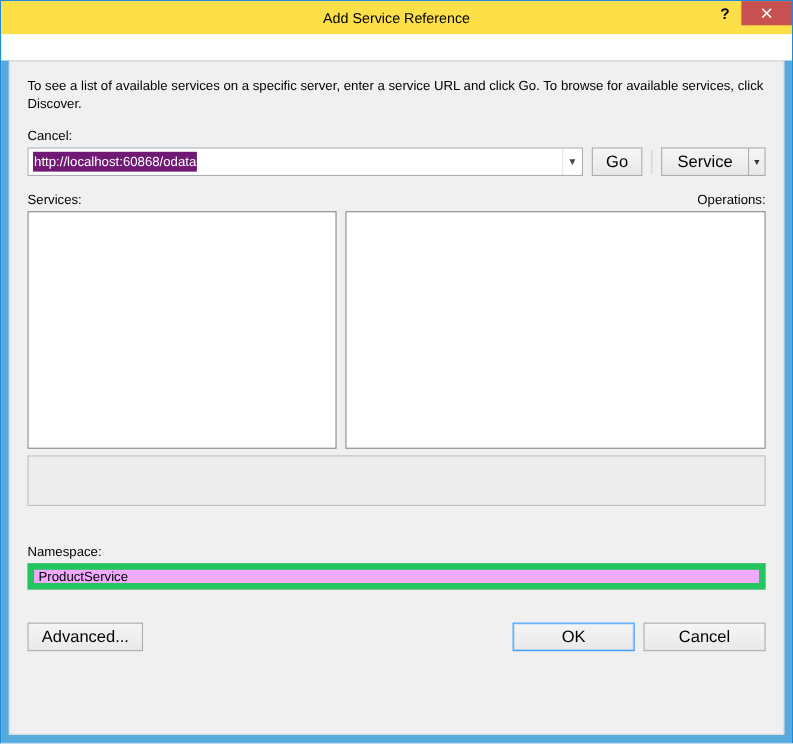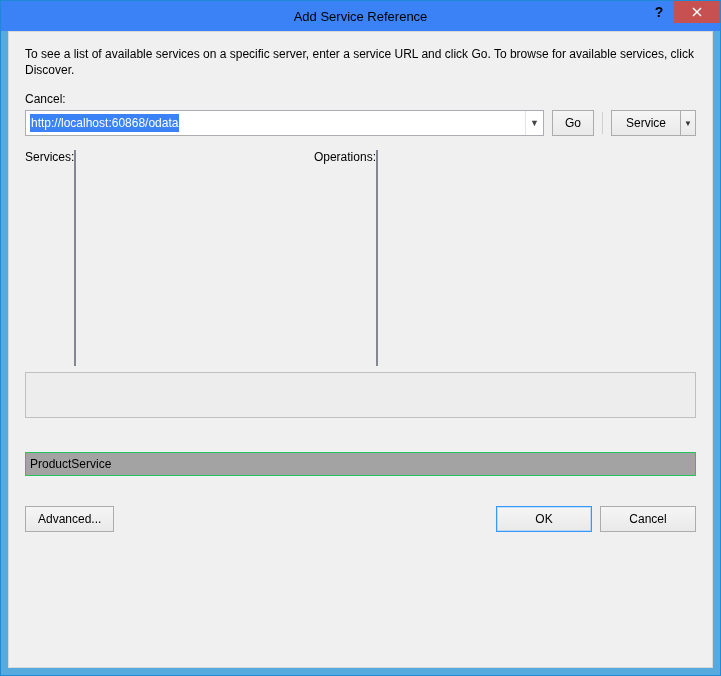--- a/index.html
+++ b/index.html
@@ -16,21 +16,21 @@
     width: 721px;
     height: 676px;
     border: 1px solid #1e8ad6;
     background: #fff;
     position: relative;
     display: flex;
     flex-direction: column;
   }
   .titlebar {
     height: 30px;
-    background: #3b82f6;
+    background: #fde047;
     display: flex;
     align-items: center;
     position: relative;
     color: #000;
   }
   .titlebar .title {
     position: absolute;
     left: 0; right: 0;
     text-align: center;
     font-size: 13px;
@@ -62,20 +62,21 @@
     background: #c75050;
     color: #fff;
     height: 22px;
     width: 46px;
   }
   .chrome-border {
     flex: 1;
     background: #56aade;
     padding: 0 7px 7px 7px;
     display:flex;
+    margin-top:24px;
   }
   .client {
     flex:1;
     background: #f0f0f0;
     border: 1px solid #d9d9d9;
     padding: 14px 16px;
     display:flex;
     flex-direction:column;
     position:relative;
   }
@@ -100,39 +101,39 @@
     height:26px;
   }
   .sel-wrap {
     flex:1;
     position:relative;
     display:flex;
     align-items:center;
     padding-left:4px;
   }
   .sel-text {
-    background:#3b82f6;
+    background:#701a75;
     color:#fff;
     padding:0 1px;
     font-size:12px;
     line-height:18px;
   }
   .combo-arrow {
     width:18px;
     display:flex;align-items:center;justify-content:center;
     border-left:1px solid #e5e5e5;
     color:#444;
     font-size:9px;
   }
   .btn {
     border:1px solid #acacac;
     background: linear-gradient(#f5f5f5,#e9e9e9);
     padding: 0 14px;
     font-family:inherit;
-    font-size:12px;
+    font-size:15px;
     height:26px;
     cursor:default;
     display:flex;align-items:center;justify-content:center;text-align:right;
   }
   .btn.small { padding:0 12px; }
   .divider-v {
     width:1px;
     background:#d0d0d0;
     margin:2px 0;
   }
@@ -147,50 +148,50 @@
     width:16px;
     display:flex;align-items:center;justify-content:center;
     font-size:8px;
     color:#333;
   }
   .lists-row {
     display:flex;
     gap:8px;
     margin-bottom:6px;
   }
-  .list-col { flex:1; display:flex; flex-direction:row; }
+  .list-col { flex:1; display:flex; flex-direction:column; }
   .list-col.ops { flex:1.36;text-align:right; }
   .listbox {
     border:1px solid #828790;
     background:#fff;
     height:216px;
   }
   .status-box {
     border:1px solid #c0c0c0;
     background:#ededed;
     height:46px;
     margin-bottom:34px;
   }
   .ns-input {
     width:100%;
     height:24px;
-    border:1px solid #22c55e;
-    background:#a3a3a3;
+    border:6px solid #22c55e;
+    background:#f0abfc;
     padding:0 4px;
     font-family:inherit;
     font-size:12px;
     outline:none;
     margin-bottom:30px;
   }
   .footer {
     display:flex;
     align-items:center;
   }
   .footer .spacer { flex:1; }
-  .footer .btn { width:96px; height:26px; margin-left:8px; }
+  .footer .btn { width:111px; height:26px; margin-left:8px; }
   .footer .btn.adv { width:auto; padding:0 12px; margin-left:0; }
   .footer .btn.default { border:1px solid #3399ff; box-shadow:0 0 0 1px rgba(51,153,255,.25) inset; }
 </style>
 </head>
 <body>
 
 <div class="window">
   <div class="titlebar">
     <div class="title">Add Service Reference</div>
     <div class="controls">
@@ -235,20 +236,21 @@
           <div class="listbox"></div>
         </div>
         <div class="list-col ops">
           <div class="label">Operations:</div>
           <div class="listbox"></div>
         </div>
       </div>
 
       <div class="status-box"></div>
 
+      <div class="label">Namespace:</div>
       <input class="ns-input" type="text" value="ProductService" style="">
 
       <div class="footer">
         <button class="btn adv">Advanced...</button>
         <div class="spacer"></div>
         <button class="btn default">OK</button>
         <button class="btn">Cancel</button>
       </div>
 
     </div>

